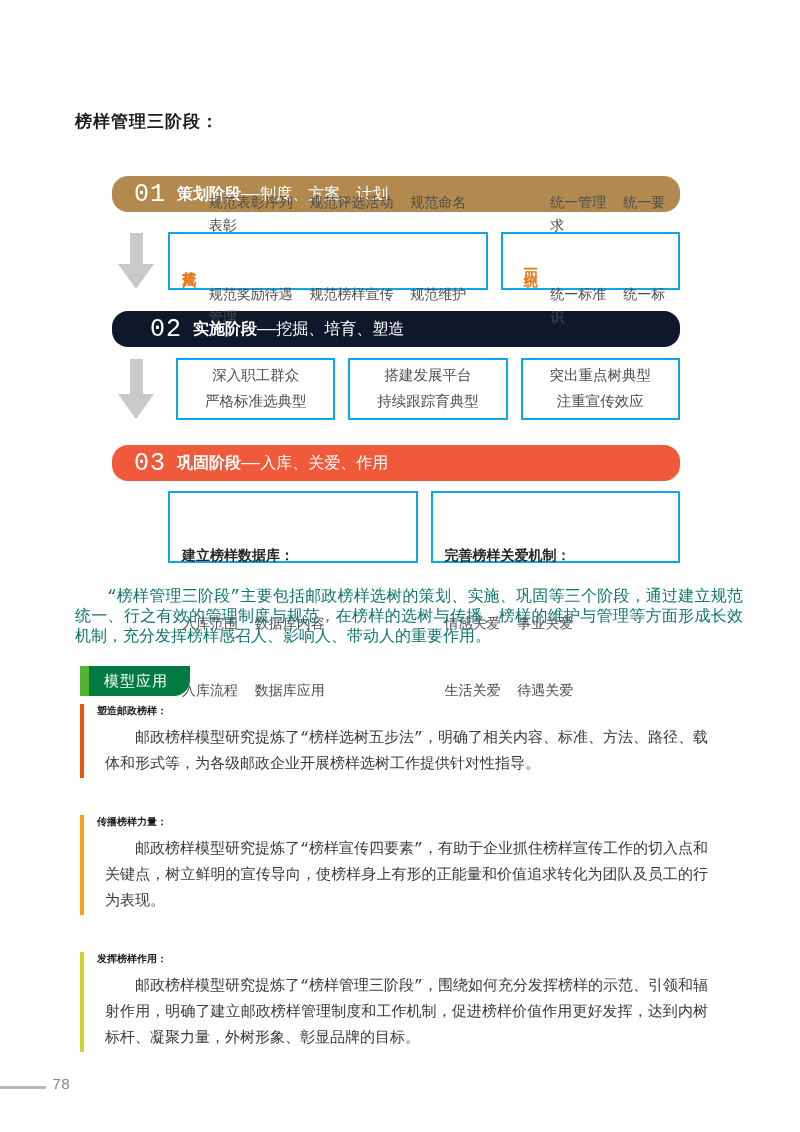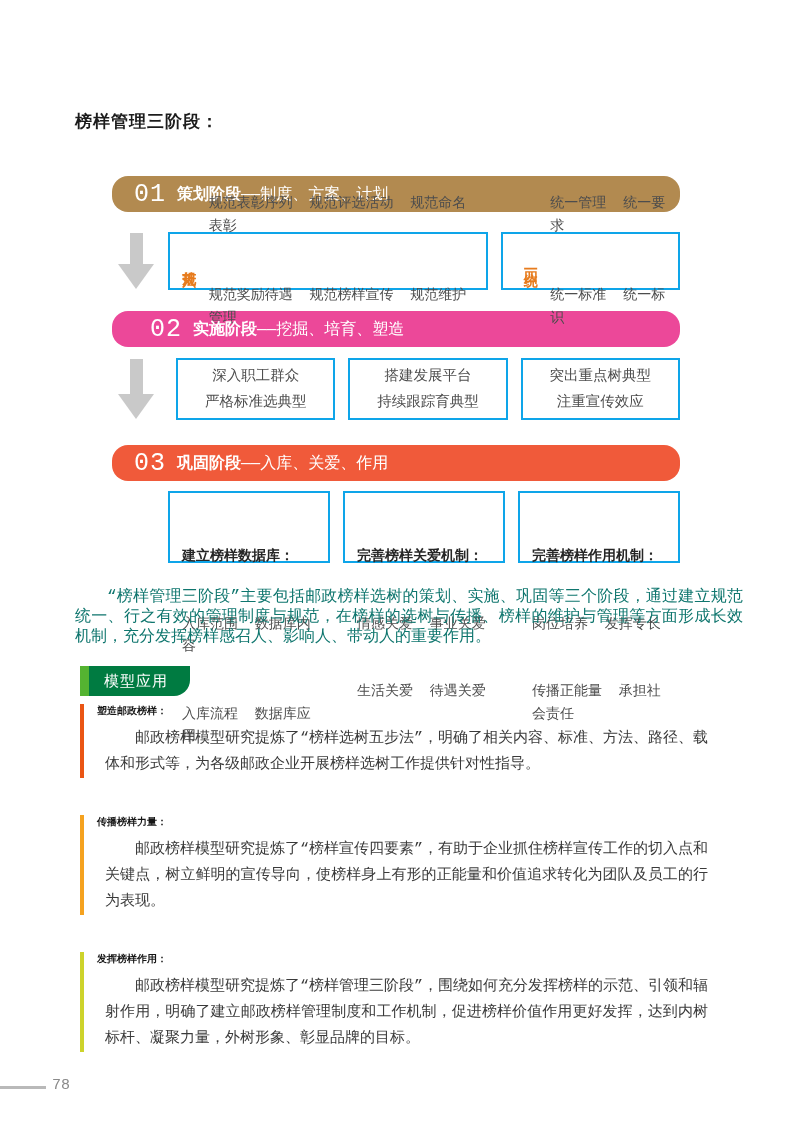--- a/index.html
+++ b/index.html
@@ -13,21 +13,21 @@
     position:absolute; left:75px; top:110px;
     font-size:17px; font-weight:bold; color:#1c1c1c; letter-spacing:1px;
   }
   
   .diagram { position:absolute; left:112px; top:176px; width:568px; }
   .stage-banner {
     height:36px; border-radius:16px; display:flex; align-items:center;
     padding-left:22px; box-sizing:border-box; color:#fff; white-space:nowrap;
   }
   .stage-banner.s1 { background:#b28a50; }
-  .stage-banner.s2 { background:#ec4899; margin-top:21px;padding-left:38px; }
+  .stage-banner.s2 { background:#0f172a; margin-top:21px;padding-left:38px; }
   .stage-banner.s3 { background:#f05a3a; margin-top:25px; }
   .stage-num { font-size:25px; font-weight:normal; line-height:1; margin-right:11px; letter-spacing:1px; }
   .stage-name { font-size:16px; font-weight:bold; }
   .stage-desc { font-size:16px; font-weight:normal; }
 
   .flow-row { display:flex; align-items:stretch; }
   .row-1 { margin-top:20px; height:58px; }
   .row-2 { margin-top:11px; height:62px;gap:8px; }
   .row-3 { margin-top:10px; height:72px; }
 
@@ -173,25 +173,20 @@
         <div class="info-box detail-box">
           <div class="detail-heading">建立榜样数据库：</div>
           <div>入库范围  数据库内容</div>
           <div>入库流程  数据库应用</div>
         </div>
         <div class="info-box detail-box">
           <div class="detail-heading">完善榜样关爱机制：</div>
           <div>情感关爱  事业关爱</div>
           <div>生活关爱  待遇关爱</div>
         </div>
-        <div class="info-box detail-box">
-          <div class="detail-heading">完善榜样作用机制：</div>
-          <div>岗位培养  发挥专长</div>
-          <div>传播正能量  承担社会责任</div>
-        </div>
       </div>
     </div>
 
   </div>
 
   <p class="summary">“榜样管理三阶段”主要包括邮政榜样选树的策划、实施、巩固等三个阶段，通过建立规范统一、行之有效的管理制度与规范，在榜样的选树与传播、榜样的维护与管理等方面形成长效机制，充分发挥榜样感召人、影响人、带动人的重要作用。</p>
 
   <div class="badge">
     <div class="badge-strip"></div>
     <div class="badge-body">模型应用</div>

